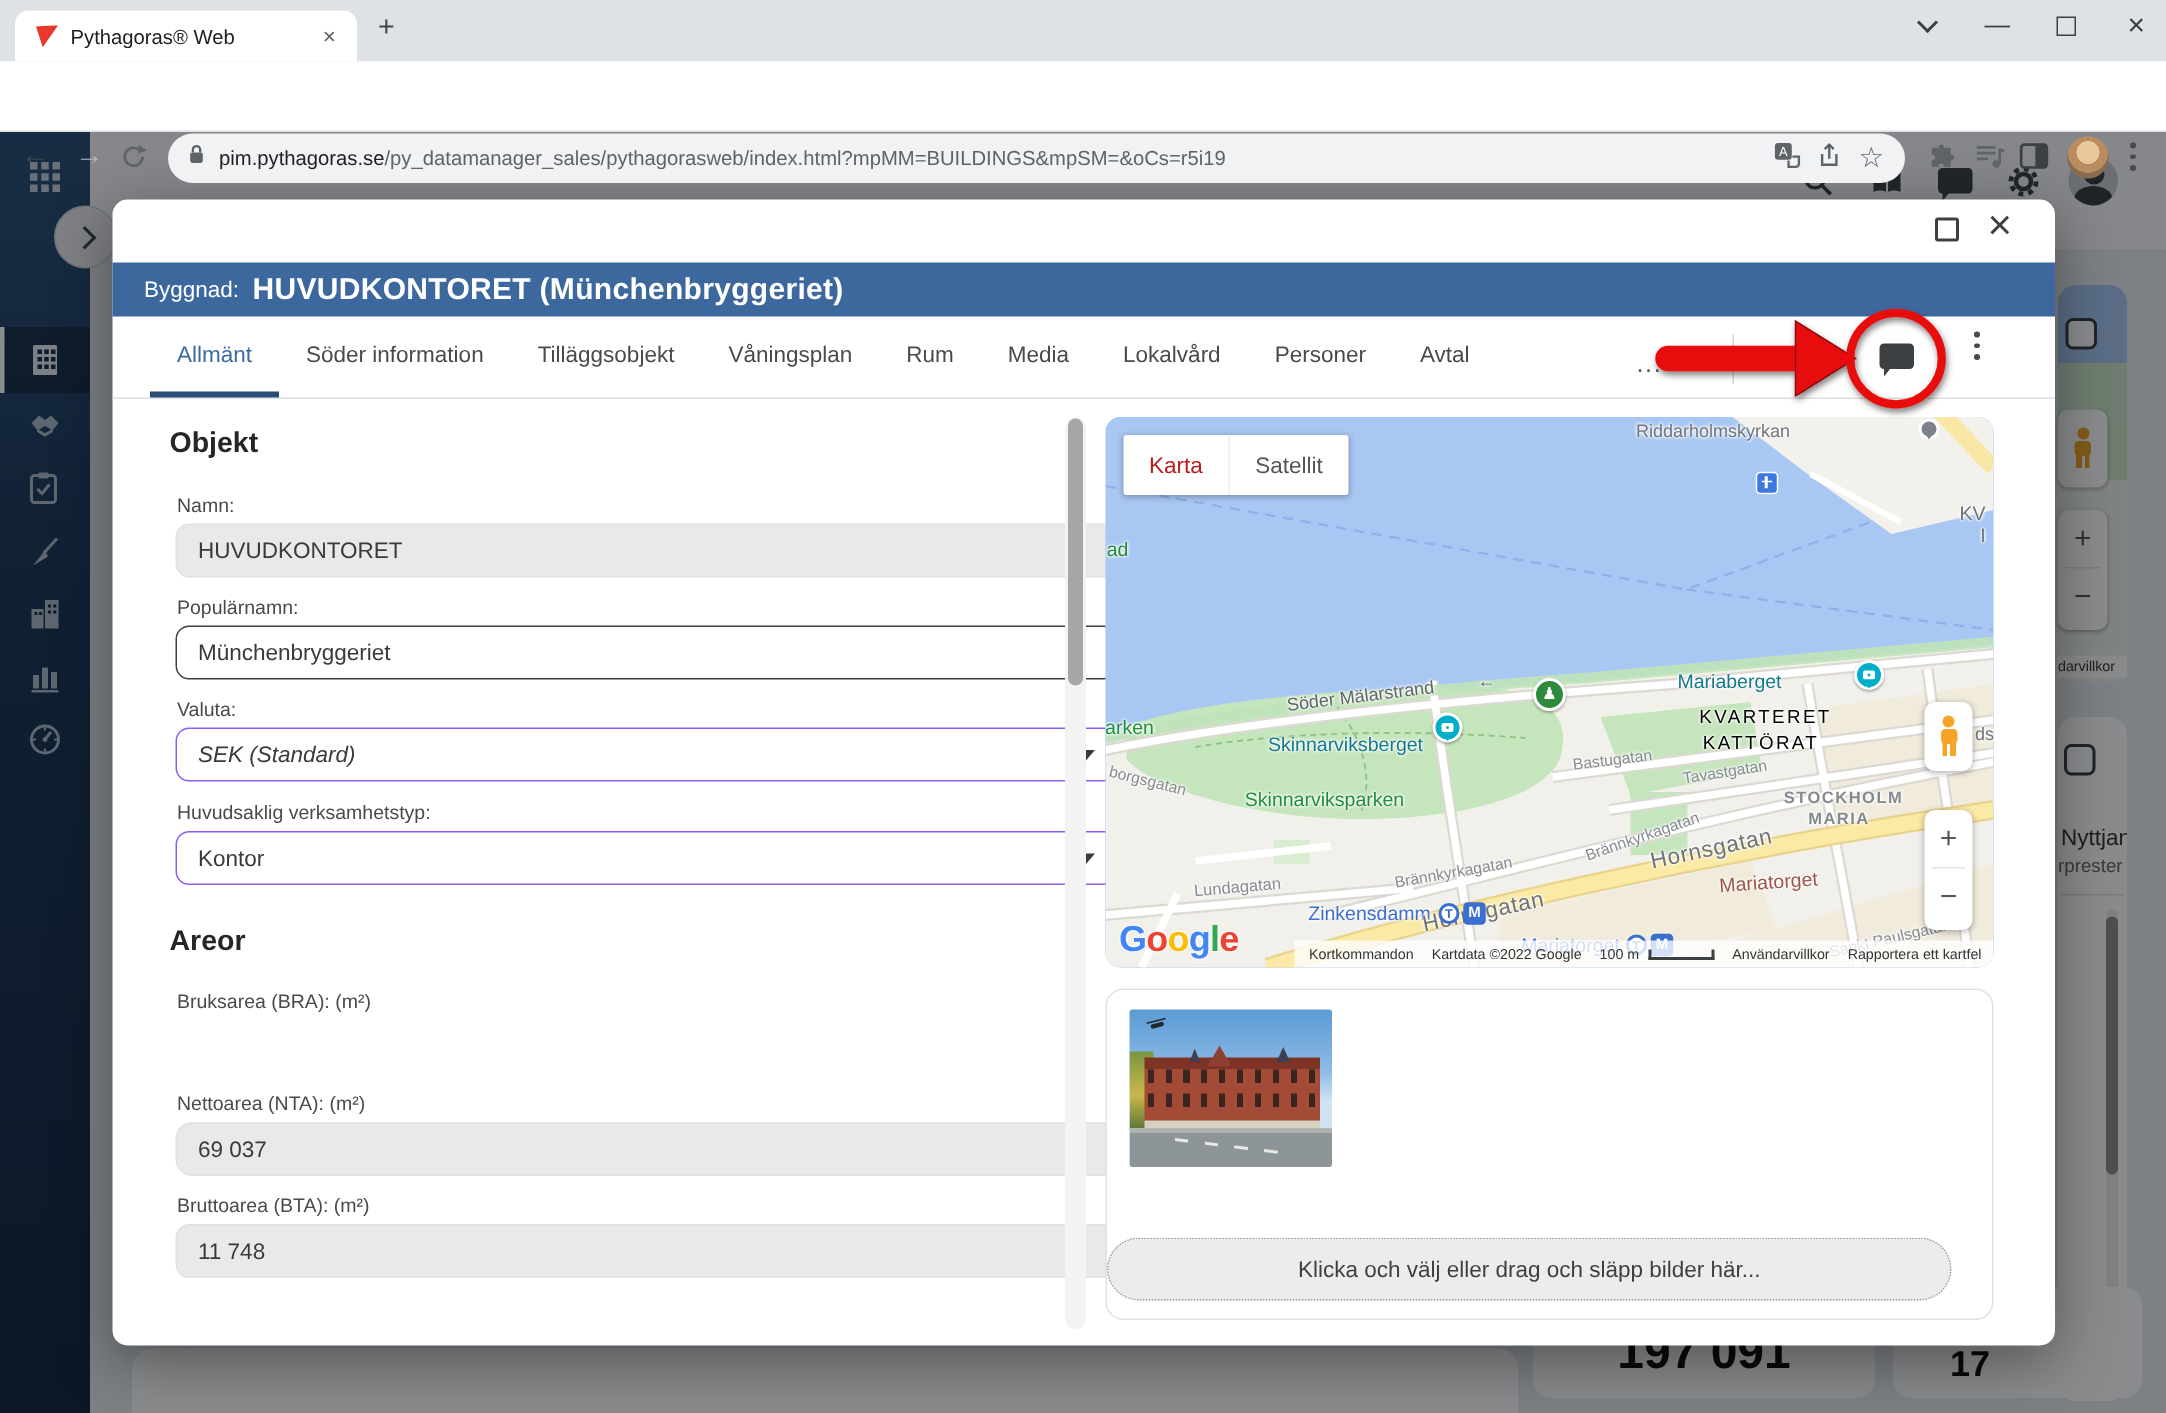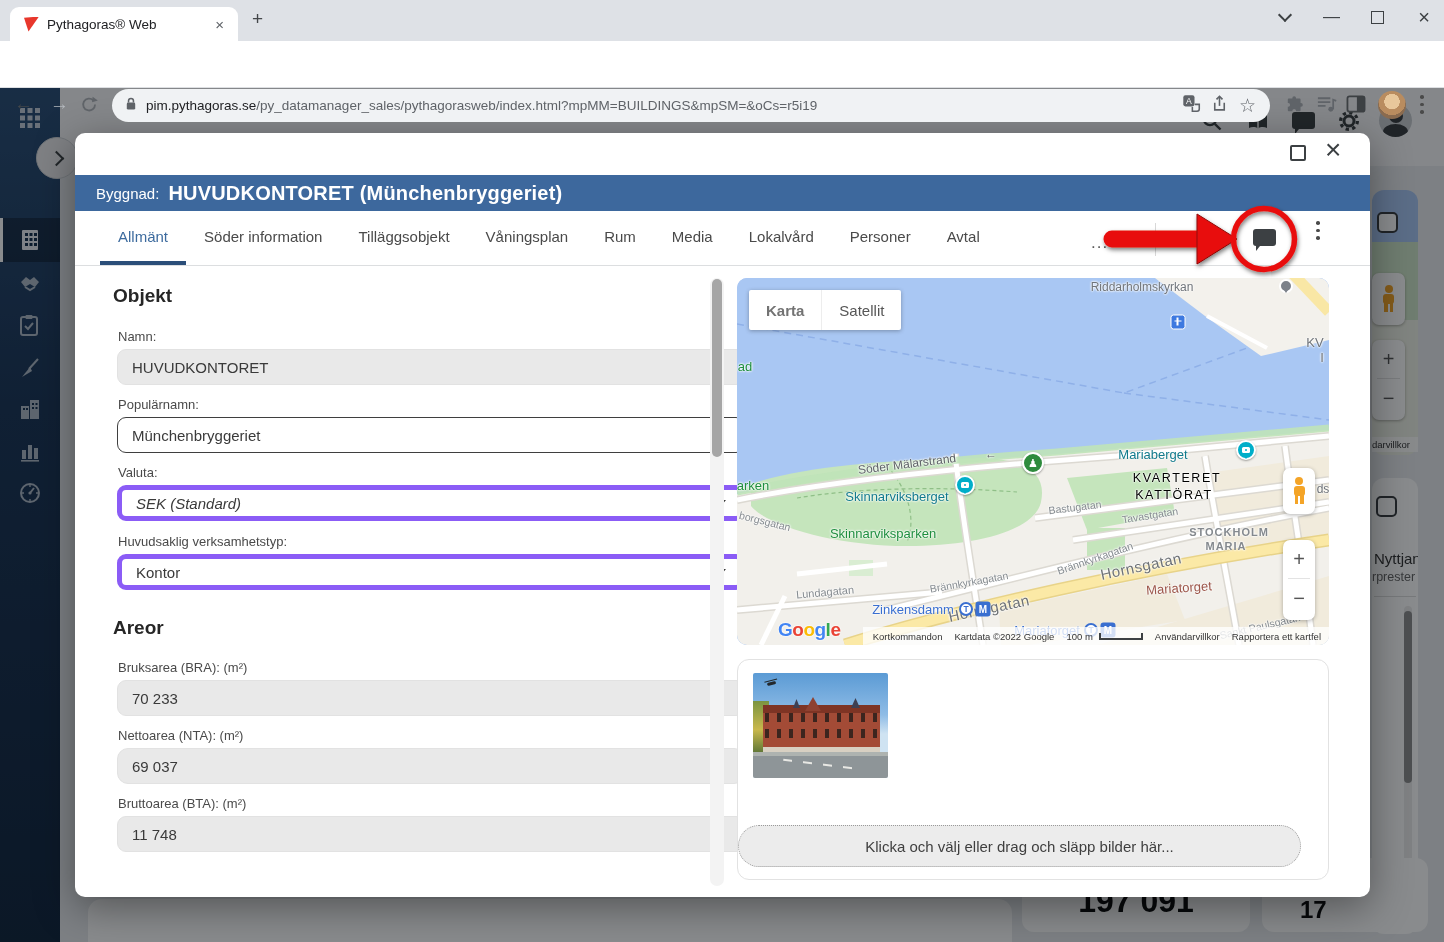--- a/index.html
+++ b/index.html
@@ -72,54 +72,54 @@
   .chatic::after{content:"";position:absolute;left:3px;bottom:-5px;border:5px solid transparent;border-top-color:#3C4043;border-left-color:#3C4043;border-width:5px 4px;}
   .kebab{position:absolute;width:4px;}
   .kebab i{display:block;width:3.6px;height:3.6px;border-radius:50%;background:#4A4A4A;margin:0 0 4px 0;}
   
   .fh{position:absolute;left:38px;font-size:19px;font-weight:bold;color:#262626;}
   .flab{position:absolute;left:43px;font-size:13px;color:#4A4A4A;}
   .fld{position:absolute;left:42px;width:628px;height:36px;border-radius:9px;box-sizing:border-box;
        font-family:"Liberation Sans","DejaVu Sans",sans-serif;font-size:15px;color:#3A3A3A;padding:0 14px;outline:none;}
   .fld.dis{background:#E9E9E9;border:1px solid #E2E2E2;}
   .fld.ed{background:#fff;border:1px solid #3F3F3F;}
-  .sel{display:flex;align-items:center;background:#fff;border:5px solid #8b5cf6;}
+  .sel{display:flex;align-items:center;background:#fff;border:1px solid #8b5cf6;}
   .sel .vtxt{flex:1;}
   .sel.it .vtxt{font-style:italic;}
   .caret{width:0;height:0;border-left:6px solid transparent;border-right:6px solid transparent;border-top:7px solid #3A3A3A;}
   .mscroll{position:absolute;left:635px;top:145px;width:14px;height:608px;background:#F3F3F3;border-radius:7px;}
   .mthumb{position:absolute;left:2px;top:1px;width:10px;height:178px;background:#A6A6A6;border-radius:5px;}
   
   .mapcard{position:absolute;left:662px;top:145px;width:592px;height:367px;border-radius:10px;overflow:hidden;background:#A9C7F3;}
   .mlb{position:absolute;white-space:nowrap;transform:translate(-50%,-50%);text-shadow:0 0 2px #fff,0 0 2px #fff,0 0 3px #fff;}
   .lb-gray{color:#6F747A;} .lb-street{color:#5F6368;} .lb-streetsm{color:#858B90;}
   .lb-park{color:#1E8E3E;} .lb-poi{color:#127A8C;} .lb-metro{color:#3A6FD0;}
   .lb-area{color:#000000;letter-spacing:1.6px;} .lb-areasm{color:#84898E;letter-spacing:1px;font-weight:bold;font-size:10px;}
   .lb-big{color:#6E7276;letter-spacing:.5px;} .lb-square{color:#9C5549;}
   .maptoggle{position:absolute;left:12px;top:12px;height:40px;display:flex;background:#fff;border-radius:2px;box-shadow:0 1px 4px rgba(0,0,0,.3);z-index:5;}
   .maptoggle .seg{padding:0 17px;display:flex;align-items:center;font-size:15px;}
-  .maptoggle .seg.on{font-weight:bold;color:#737373;}
+  .maptoggle .seg.on{font-weight:normal;color:#b91c1c;}
   .maptoggle .seg.off{color:#565656;border-left:1px solid #EDEDED;}
   .campin{position:absolute;width:20px;height:20px;border-radius:50%;background:#00AEC9;border:2px solid #fff;box-sizing:border-box;box-shadow:0 1px 2px rgba(0,0,0,.35);z-index:4;transform:translate(-50%,-50%);}
   .campin::before{content:"";position:absolute;left:4px;top:5px;width:8px;height:6px;background:#fff;border-radius:1.5px;}
   .campin::after{content:"";position:absolute;left:6.7px;top:6.7px;width:2.6px;height:2.6px;border-radius:50%;background:#00AEC9;}
   .campin i{position:absolute;left:3px;bottom:-6px;border:5px solid transparent;border-top:6px solid #00AEC9;}
   .monpin{position:absolute;width:22px;height:22px;border-radius:50%;background:#2E8B3D;border:2px solid #fff;box-sizing:border-box;z-index:4;transform:translate(-50%,-50%);
           color:#fff;font-size:11px;text-align:center;line-height:18px;box-shadow:0 1px 2px rgba(0,0,0,.35);}
   .graypin{position:absolute;width:14px;height:14px;border-radius:50%;background:#7C828A;border:2px solid #fff;box-sizing:border-box;z-index:4;transform:translate(-50%,-50%);}
   .graypin i{position:absolute;left:1px;bottom:-6px;border:4px solid transparent;border-top:6px solid #7C828A;}
   .harbor{position:absolute;width:15px;height:15px;border-radius:3px;background:#3D79E0;border:1.5px solid #fff;box-sizing:border-box;z-index:4;transform:translate(-50%,-50%);}
   .harbor::before{content:"";position:absolute;left:5.2px;top:2px;width:1.8px;height:8px;background:#fff;}
   .harbor::after{content:"";position:absolute;left:2.5px;top:4.5px;width:7px;height:1.8px;background:#fff;}
   .mT{position:absolute;width:14px;height:14px;border-radius:50%;background:#fff;border:2px solid #3A6FD0;box-sizing:border-box;z-index:4;transform:translate(-50%,-50%);
       color:#3A6FD0;font-size:8.5px;font-weight:bold;text-align:center;line-height:10px;}
   .mM{position:absolute;width:15px;height:15px;border-radius:3px;background:#3A6FD0;z-index:4;transform:translate(-50%,-50%);
       color:#fff;font-size:10px;font-weight:bold;text-align:center;line-height:15px;}
   .gctl{position:absolute;right:14px;background:#fff;border-radius:7px;box-shadow:0 1px 4px rgba(0,0,0,.3);z-index:5;}
-  .googlelogo{position:absolute;left:9px;bottom:4px;font-size:19px;font-weight:bold;letter-spacing:-.5px;z-index:5;text-shadow:0 0 2px #fff,0 0 2px #fff;margin-left:32px;}
+  .googlelogo{position:absolute;left:9px;bottom:4px;font-size:24px;font-weight:bold;letter-spacing:-.5px;z-index:5;text-shadow:0 0 2px #fff,0 0 2px #fff;}
   .g0{color:#4285F4;} .g1{color:#EA4335;} .g2{color:#FBBC05;} .g3{color:#4285F4;} .g4{color:#34A853;} .g5{color:#EA4335;}
   .attrib{position:absolute;right:0;bottom:0;height:18px;background:rgba(255,255,255,.78);display:flex;align-items:center;
           gap:12px;font-size:9.5px;color:#343434;padding:0 8px 0 10px;z-index:5;}
   .scalebar{width:44px;height:7px;border:2px solid #3c4043;border-top:none;box-sizing:border-box;margin-left:-6px;}
   
   .imgcard{position:absolute;left:662px;top:526px;width:592px;height:221px;background:#fff;border:1.5px solid #E2E2E2;border-radius:12px;box-sizing:border-box;}
   .photo{position:absolute;left:15px;top:13px;width:135px;height:105px;border-radius:2px;overflow:hidden;
          background:linear-gradient(180deg,#5B9BD5 0%,#8FBCE6 40%,#CFE3F2 58%,#CFE3F2 100%);}
   .ph-heli{position:absolute;left:14px;top:9px;width:9px;height:3px;background:#23282C;border-radius:2px;transform:rotate(-14deg);}
   .ph-heli::before{content:"";position:absolute;left:-2px;top:-2px;width:13px;height:1.3px;background:#23282C;}
@@ -335,21 +335,20 @@
       <span class="vtxt">SEK (Standard)</span>
       <span class="caret"></span>
     </div>
     <div class="flab" style="top:401px">Huvudsaklig verksamhetstyp:</div>
     <div class="fld sel" style="top:421px">
       <span class="vtxt">Kontor</span>
       <span class="caret"></span>
     </div>
     <div class="fh" style="top:484px">Areor</div>
     <div class="flab" style="top:527px">Bruksarea (BRA): (m²)</div>
-    <input class="fld dis" style="top: 547px;" readonly="" value="70 233">
     <div class="flab" style="top:595px">Nettoarea (NTA): (m²)</div>
     <input class="fld dis" style="top: 615px; border-radius: 11px;" readonly="" value="69 037">
     <div class="flab" style="top:663px">Bruttoarea (BTA): (m²)</div>
     <input class="fld dis" style="top: 683px;" readonly="" value="11 748">
 
     <div class="mscroll">
         <div class="mthumb"></div>
       </div>
 
     <div class="mapcard">

